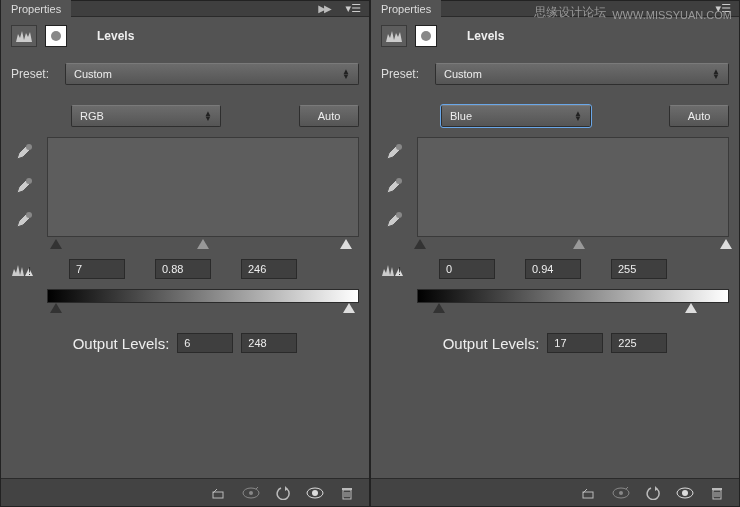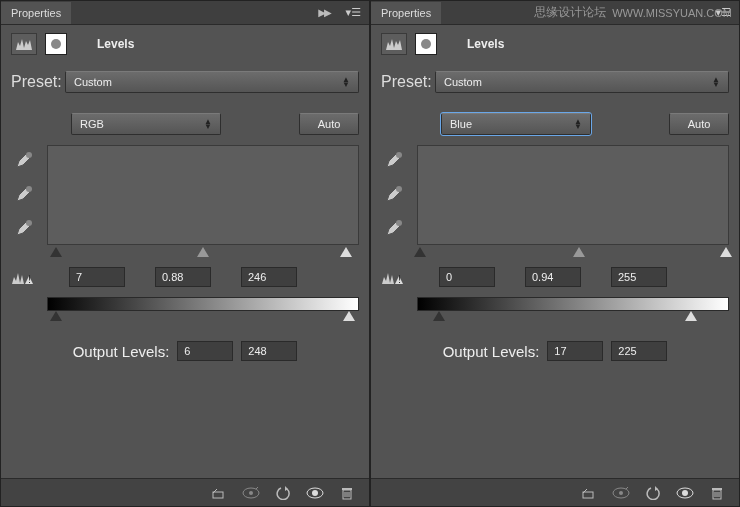--- a/index.html
+++ b/index.html
@@ -1,28 +1,28 @@
 <!DOCTYPE html>
 <html><head>
 <meta charset="utf-8">
 <style>
 * { margin: 0; padding: 0; box-sizing: border-box; font-family: Tahoma, Arial, sans-serif; font-size: 11px; }
 body { background: #000; width: 740px; height: 507px; overflow: hidden; display: flex; }
 .panel { flex: 1; background: #535353; display: flex; flex-direction: column; position: relative; border: 1px solid #222; }
-.tab-row { background: #3f3f3f; height: 24px; display: flex; align-items: center; border-bottom: 1px solid #2a2a2a; }
+.tab-row { background: #3f3f3f; height: 16px; display: flex; align-items: center; border-bottom: 1px solid #2a2a2a; }
 .tab { background: #535353; color: #ddd; padding: 5px 10px; font-size: 11px; display: flex; align-items: center; }
 .collapse { margin-left: auto; color: #bbb; padding: 0 8px; font-size: 10px; letter-spacing: -2px; }
 .menu-icon { color: #ccc; padding: 0 8px; cursor: pointer; }
 .levels-row { display: flex; align-items: center; gap: 8px; padding: 8px 10px; }
 .icon-btn { width: 26px; height: 22px; background: #5d5d5d; border: 1px solid #3a3a3a; display: flex; align-items: center; justify-content: center; color: #ccc; }
 .mask-btn { width: 22px; height: 22px; background: #fff; border: 1px solid #222; display: flex; align-items: center; justify-content: center; }
 .mask-btn::after { content: ""; width: 10px; height: 10px; background: #888; border-radius: 50%; }
 .levels-label { color: #eee; font-size: 12px; font-weight: bold; margin-left: 22px; }
 .preset-row { display: flex; align-items: center; gap: 8px; padding: 6px 10px; margin-top: 2px; }
-.preset-label { color: #ddd; font-size: 16px; width: 46px; }
+.preset-label { color: #ddd; font-size: 12px; width: 46px; }
 .dropdown { flex: 1; background: linear-gradient(#6c6c6c, #555); border: 1px solid #2e2e2e; border-top-color: #7a7a7a; color: #eee; padding: 4px 8px; display: flex; justify-content: space-between; align-items: center; height: 22px; border-radius: 2px; }
 .dropdown.selected { outline: 1px solid #6aa7e8; }
 .dropdown-arrows { font-size: 8px; line-height: 5px; color: #222; }
 .channel-row { display: flex; align-items: center; padding: 8px 10px; margin-top: 6px; }
 .auto-btn { background: linear-gradient(#6c6c6c, #555); border: 1px solid #2e2e2e; border-top-color: #7a7a7a; color: #eee; padding: 4px 12px; height: 22px; border-radius: 2px; width: 60px; text-align: center; }
 .spacer-left { width: 60px; }
 .histogram-area { display: flex; padding: 2px 10px; gap: 6px; }
 .eyedroppers { display: flex; flex-direction: column; gap: 8px; padding-top: 2px; width: 30px; }
 .eyedropper { width: 26px; height: 26px; display: flex; align-items: center; justify-content: center; }
 .histogram { flex: 1; background: #5d5d5d; border: 1px solid #3a3a3a; height: 100px; position: relative; }
@@ -33,21 +33,21 @@
 .tri.white { border-bottom-color: #ddd; }
 .inputs-row { display: flex; padding: 6px 10px 6px 10px; gap: 30px; align-items: center; }
 .levels-icon { width: 28px; color: #ccc; font-size: 14px; position: relative; }
 .num-input { background: #3f3f3f; border: 1px solid #2a2a2a; color: #eee; padding: 3px 6px; width: 56px; height: 20px; font-size: 11px; }
 .gradient-row { padding: 4px 10px 0 46px; }
 .gradient { height: 14px; background: linear-gradient(to right, #000, #fff); border: 1px solid #2a2a2a; }
 .output-row { display: flex; align-items: center; gap: 8px; padding: 16px 10px 10px; justify-content: center; }
 .output-label { color: #eee; font-size: 15px; }
 .bottom-bar { background: #434343; height: 28px; display: flex; align-items: center; justify-content: flex-end; gap: 4px; padding: 0 8px; border-top: 1px solid #2a2a2a; margin-top: auto; }
 .bb-btn { width: 28px; height: 22px; display: flex; align-items: center; justify-content: center; color: #bbb; }
-.watermark { position: absolute; top: 4px; right: 8px; color: #999; font-size: 10px; z-index: 10; display: flex; gap: 6px; align-items: center; }
+.watermark { position: absolute; top: 4px; right: 8px; color: #999; font-size: 10px; z-index: 10; display: flex; gap: 6px; align-items: flex-end; }
 .watermark .zh { font-size: 12px; }
 svg { display: block; }
 </style>
 </head>
 <body>
 
 <div class="watermark">
   <span class="zh">思缘设计论坛</span>
   <span>WWW.MISSYUAN.COM</span>
 </div>

